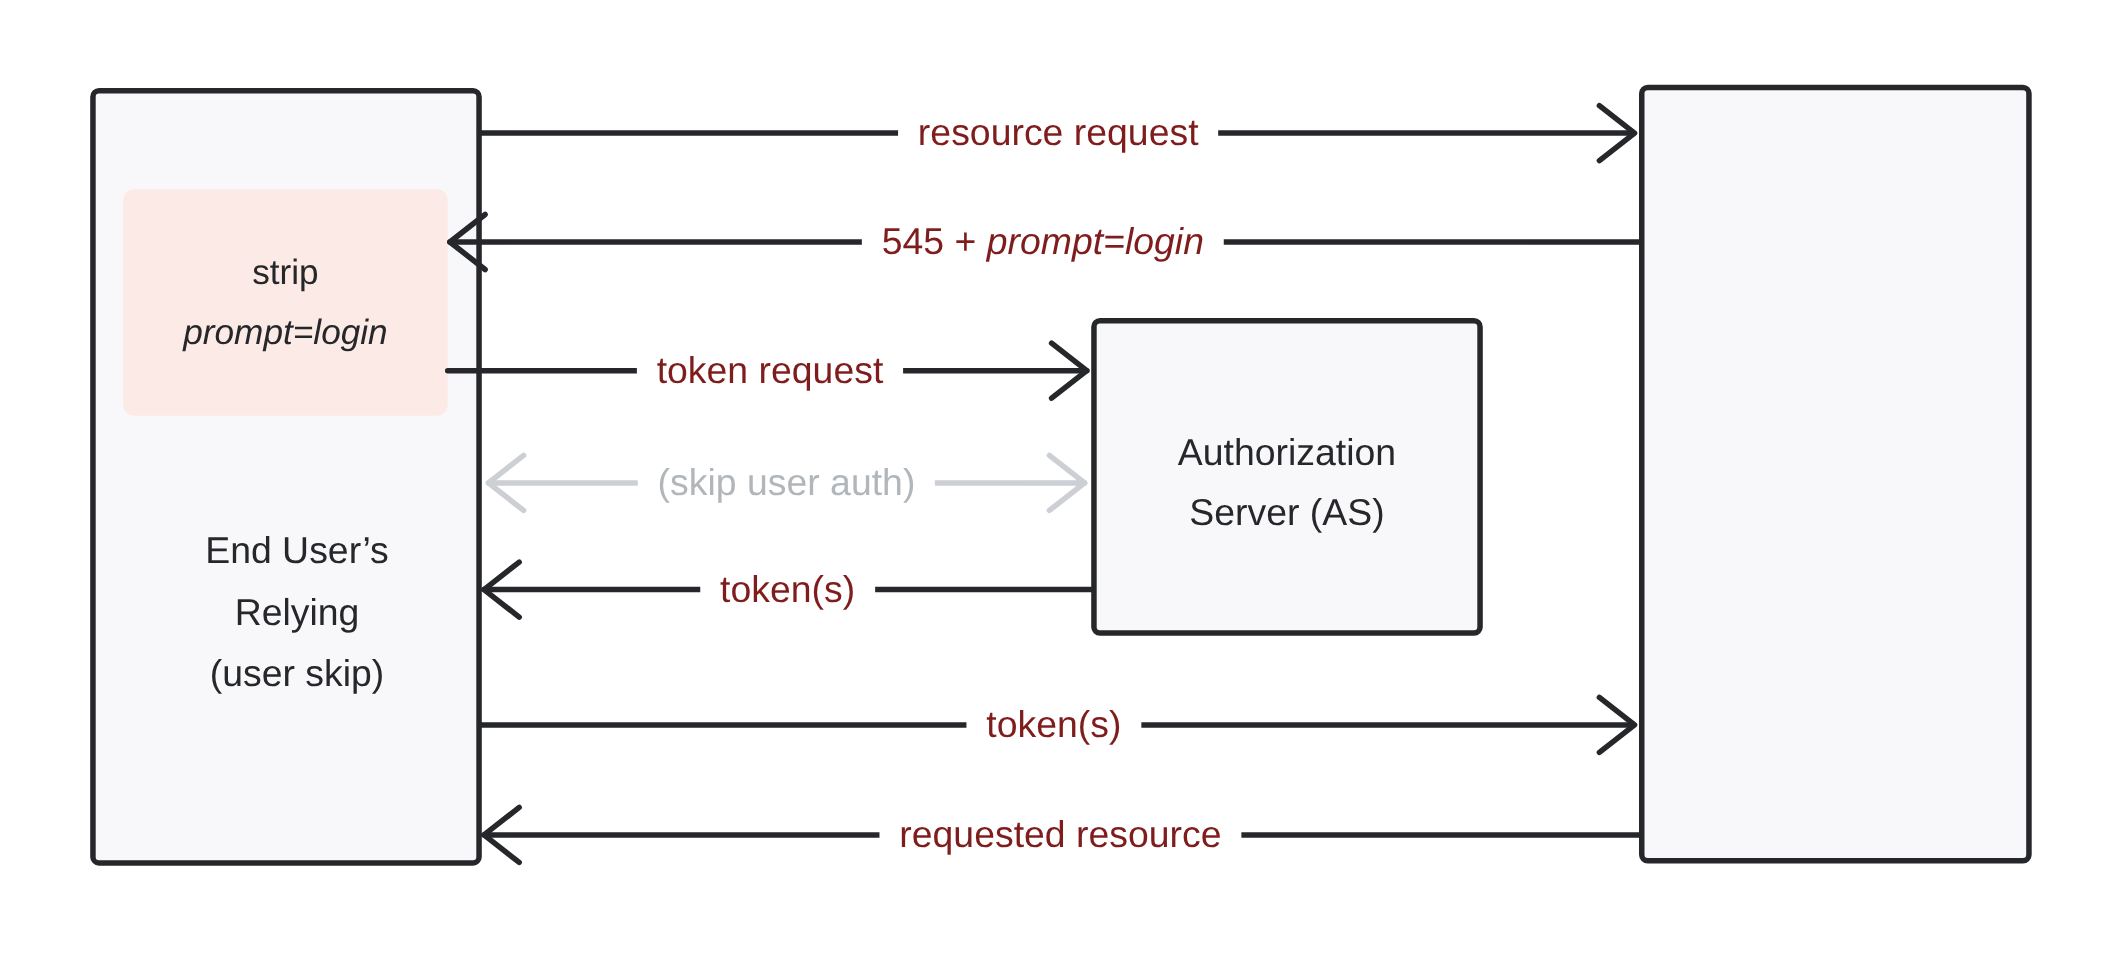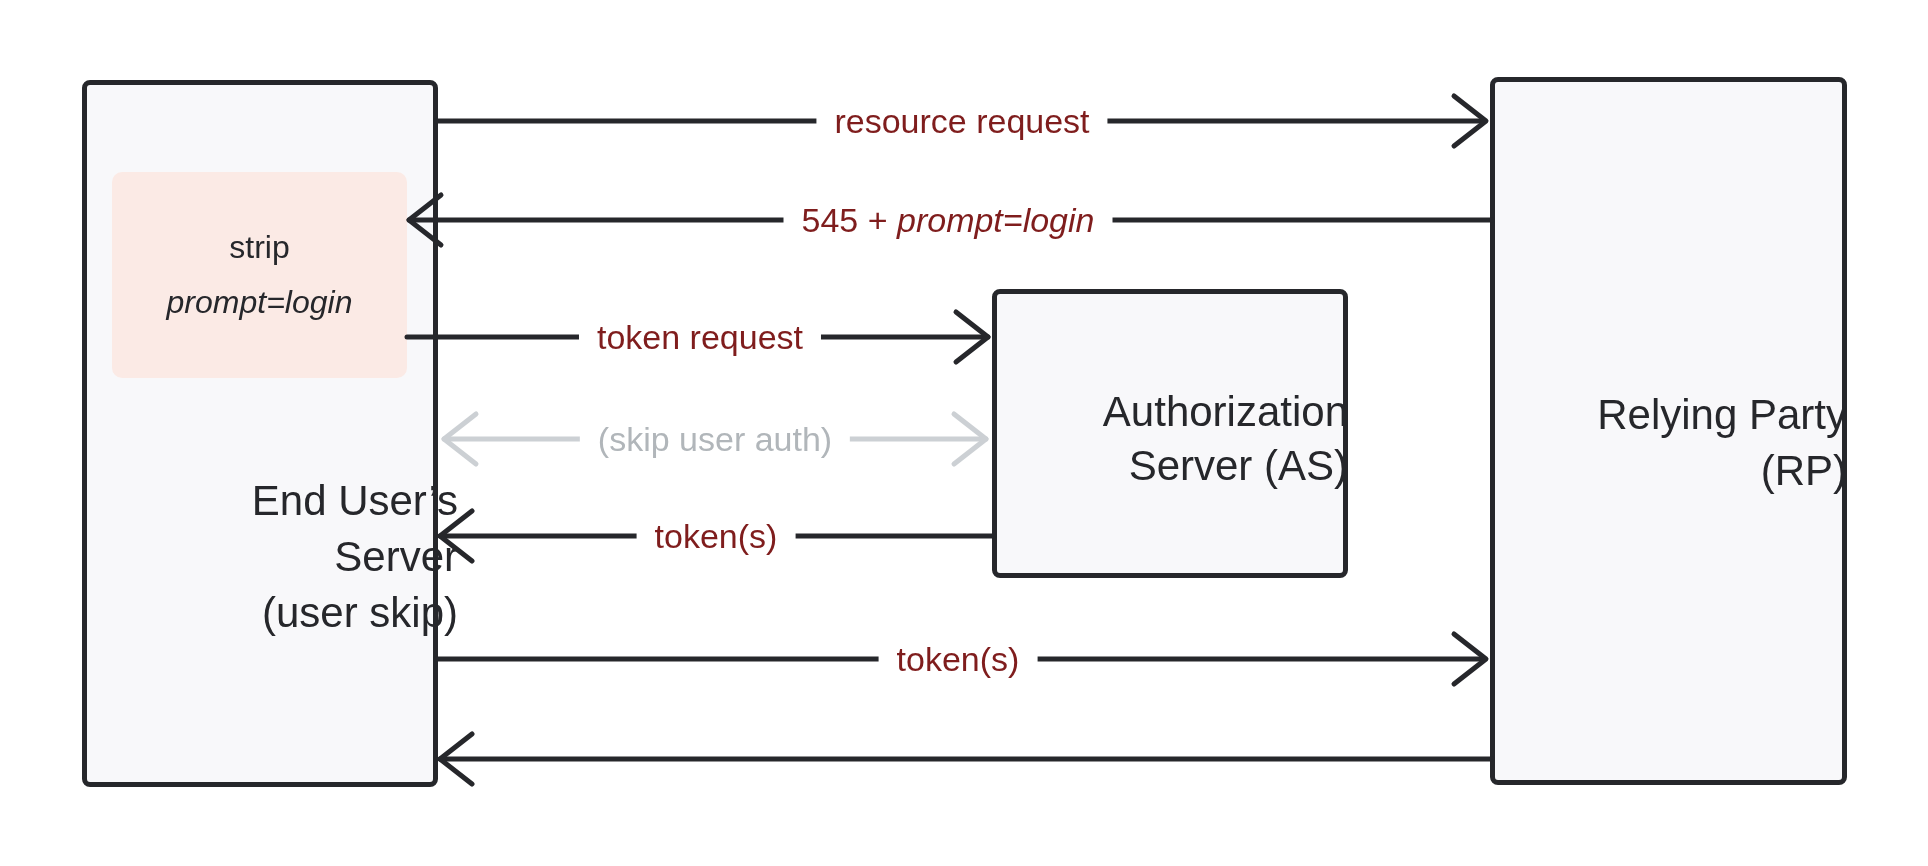--- a/index.html
+++ b/index.html
@@ -5,22 +5,22 @@
   html,body { margin:0; padding:0; background:#ffffff; }
   .canvas {
     position:relative; width:1928px; height:866px; background:#ffffff;
     font-family:"Liberation Sans", sans-serif; color:#26272b; overflow:hidden;
   }
   .node {
     position:absolute; background:#f8f8fa; border:5px solid #26272b;
     border-radius:8px; box-sizing:border-box; z-index:1;
   }
   .node-label {
-    position:absolute; z-index:1; text-align:right;
-    font-size:42px; font-weight:500; color:#26272b;
+    position:absolute; z-index:1; text-align:center;
+    font-size:34px; font-weight:500; color:#26272b;
   }
   .node-label span { display:block; }
   .note {
     position:absolute; left:112px; top:172px; width:295px; height:206px;
     background:#fbeae5; border-radius:10px; z-index:1;
     display:flex; flex-direction:column; align-items:center; justify-content:center;
     font-size:32px; font-weight:500; color:#26272b; line-height:55px;text-align:right;
   }
   .italic { font-style:italic; }
   svg.wires { position:absolute; left:0; top:0; z-index:2; }
@@ -43,30 +43,26 @@
   <div class="node" style="left:992px; top:289px; width:356px; height:289px;"></div>
   <div class="node" style="left:1490px; top:77px; width:357px; height:708px;"></div>
 
   <div class="note">
     <span>strip</span>
     <span class="italic">prompt=login</span>
   </div>
 
   <div class="node-label lbl-browser">
     <span>End User’s</span>
-    <span>Server</span>
+    <span>Relying</span>
     <span>(user skip)</span>
   </div>
   <div class="node-label lbl-as">
     <span>Authorization</span>
     <span>Server (AS)</span>
-  </div>
-  <div class="node-label lbl-rp">
-    <span>Relying Party</span>
-    <span>(RP)</span>
   </div>
 
   <svg class="wires" width="1928" height="866" viewBox="0 0 1928 866">
     <g stroke="#26272b" stroke-width="5" fill="none" stroke-linecap="round" stroke-linejoin="round">
       <g>
         <line x1="436" y1="121" x2="1484" y2="121"></line>
         <polyline points="1454,96 1486,121 1454,146"></polyline>
       </g>
       <g>
         <line x1="409" y1="220" x2="1492" y2="220"></line>
@@ -101,14 +97,15 @@
   <div class="arrow-label" style="left:948px; top:220px;"><span>545 + </span><span class="italic">prompt=login</span></div>
 
   <div class="arrow-label" style="left:700px; top:337px;">token request</div>
 
   <div class="arrow-label muted" style="left:715px; top:439px;">(skip user auth)</div>
 
   <div class="arrow-label" style="left:716px; top:536px;">token(s)</div>
 
   <div class="arrow-label" style="left:958px; top:659px;">token(s)</div>
 
+  <div class="arrow-label" style="left:964px; top:759px;">requested resource</div>
 
 </div>
 
 </body></html>

